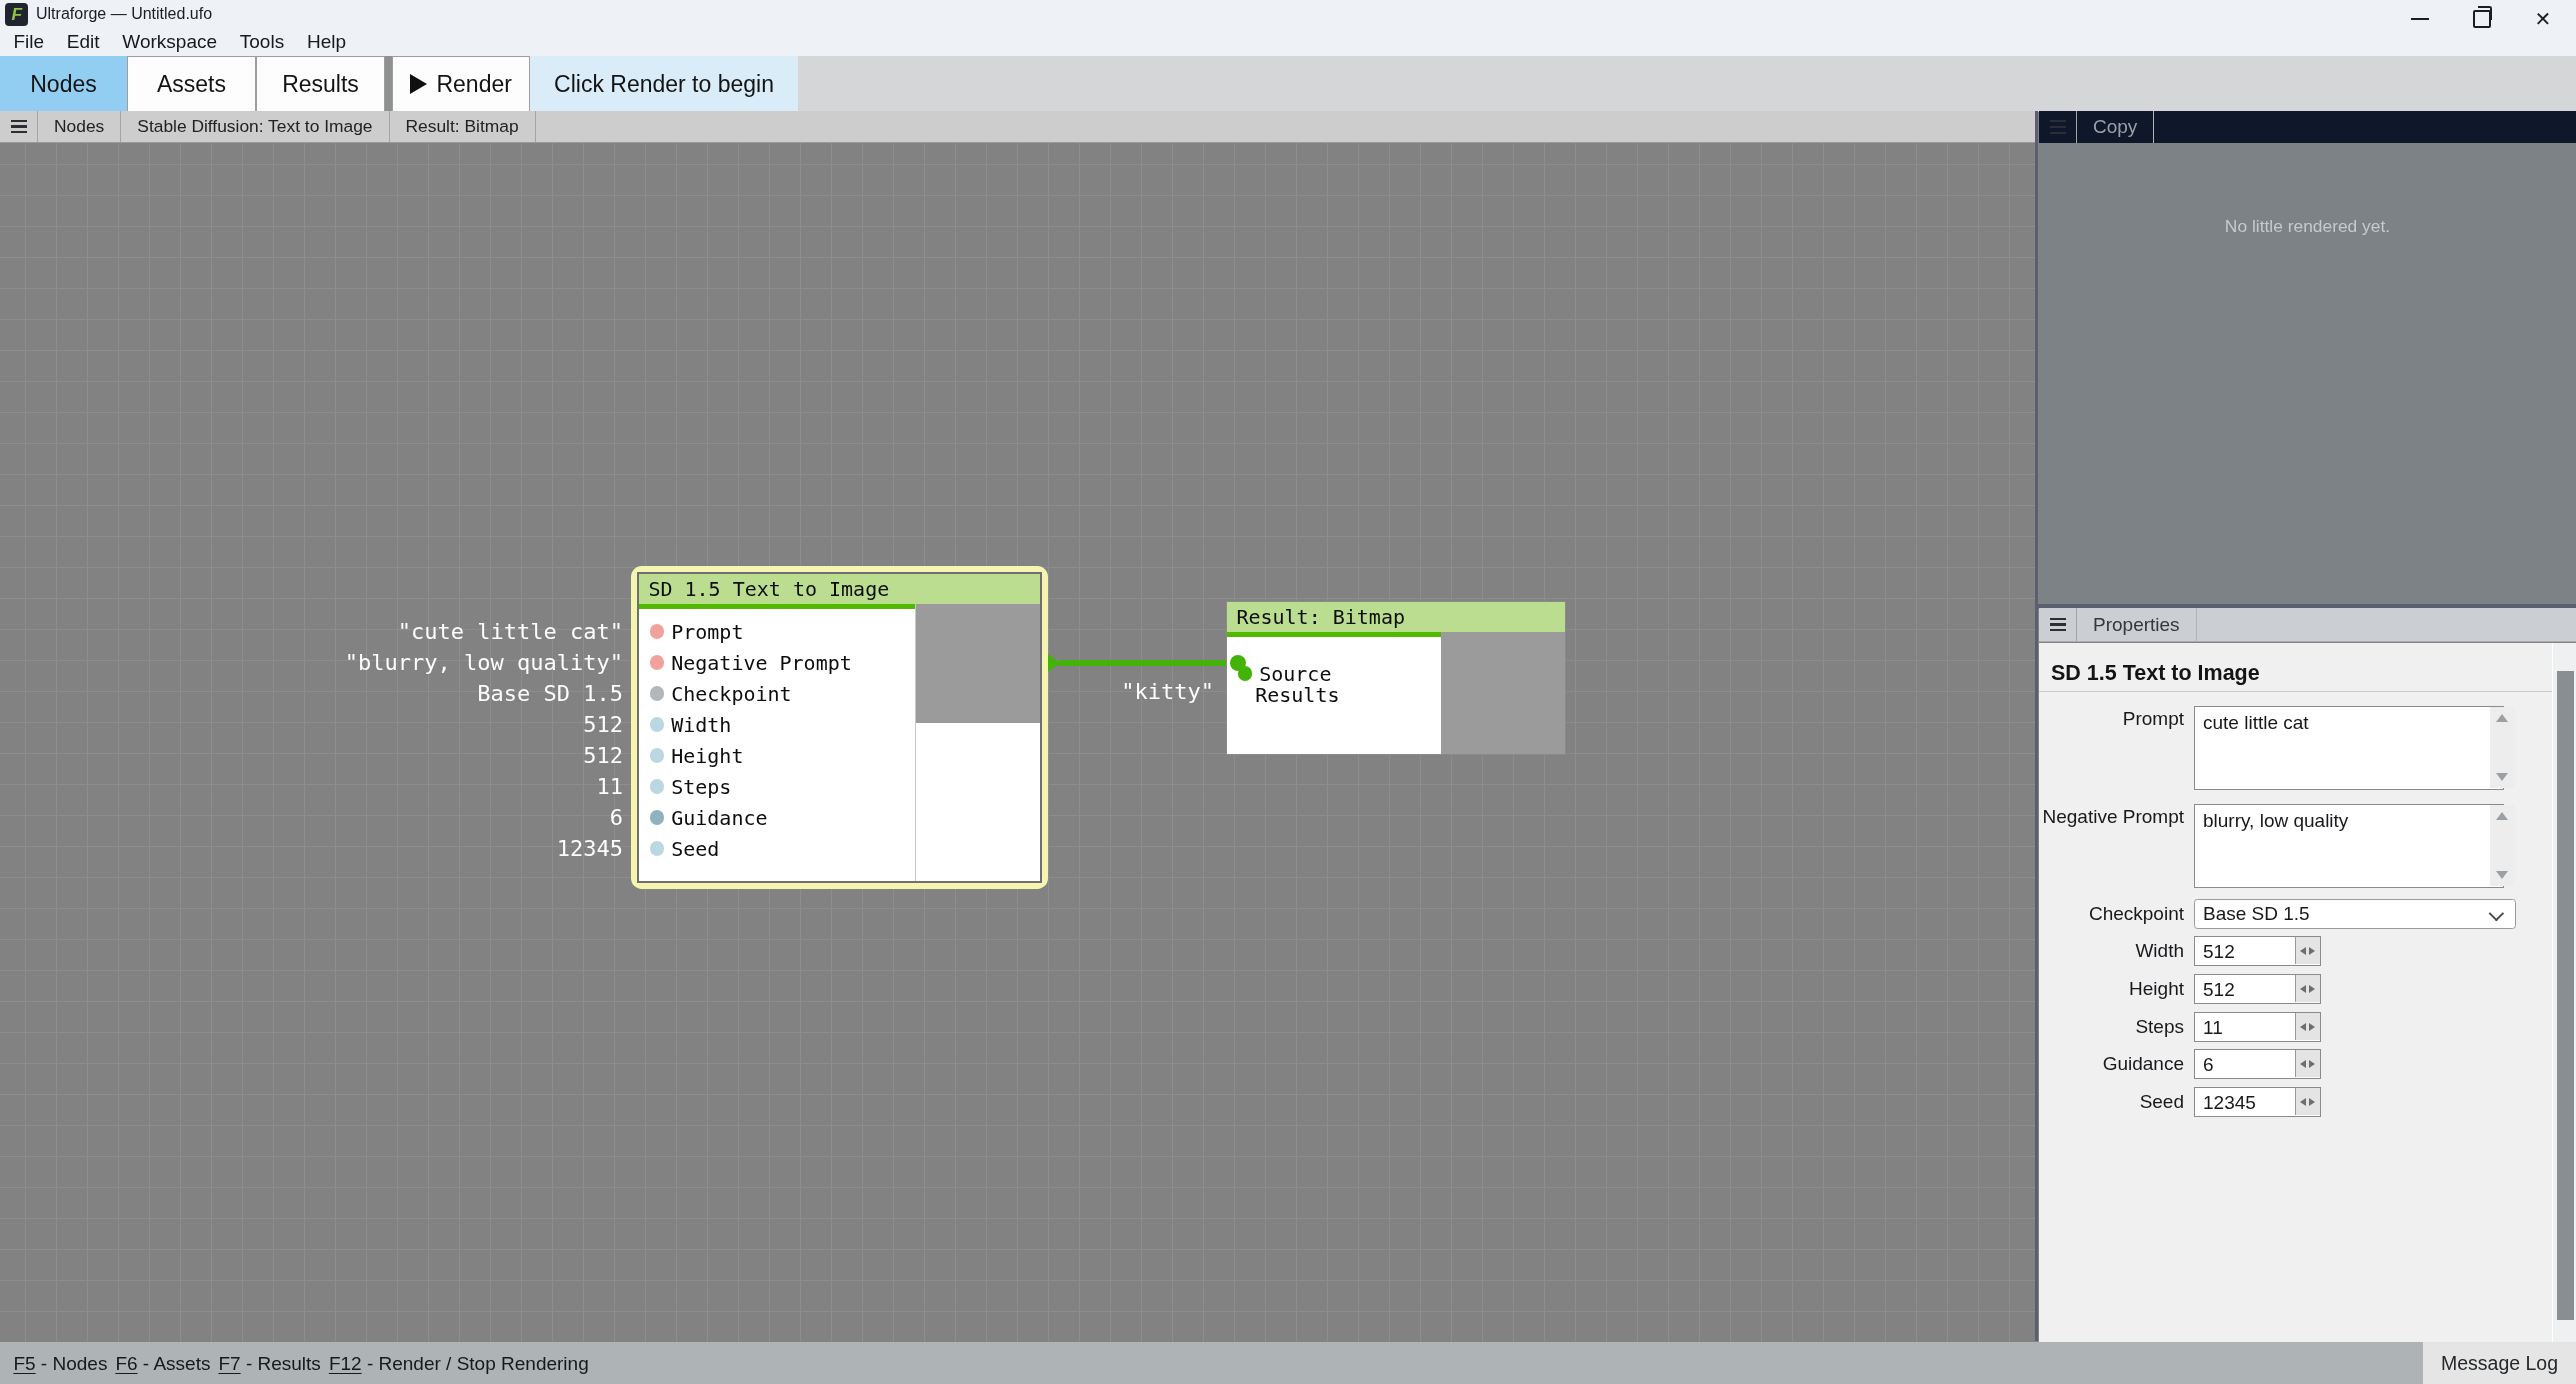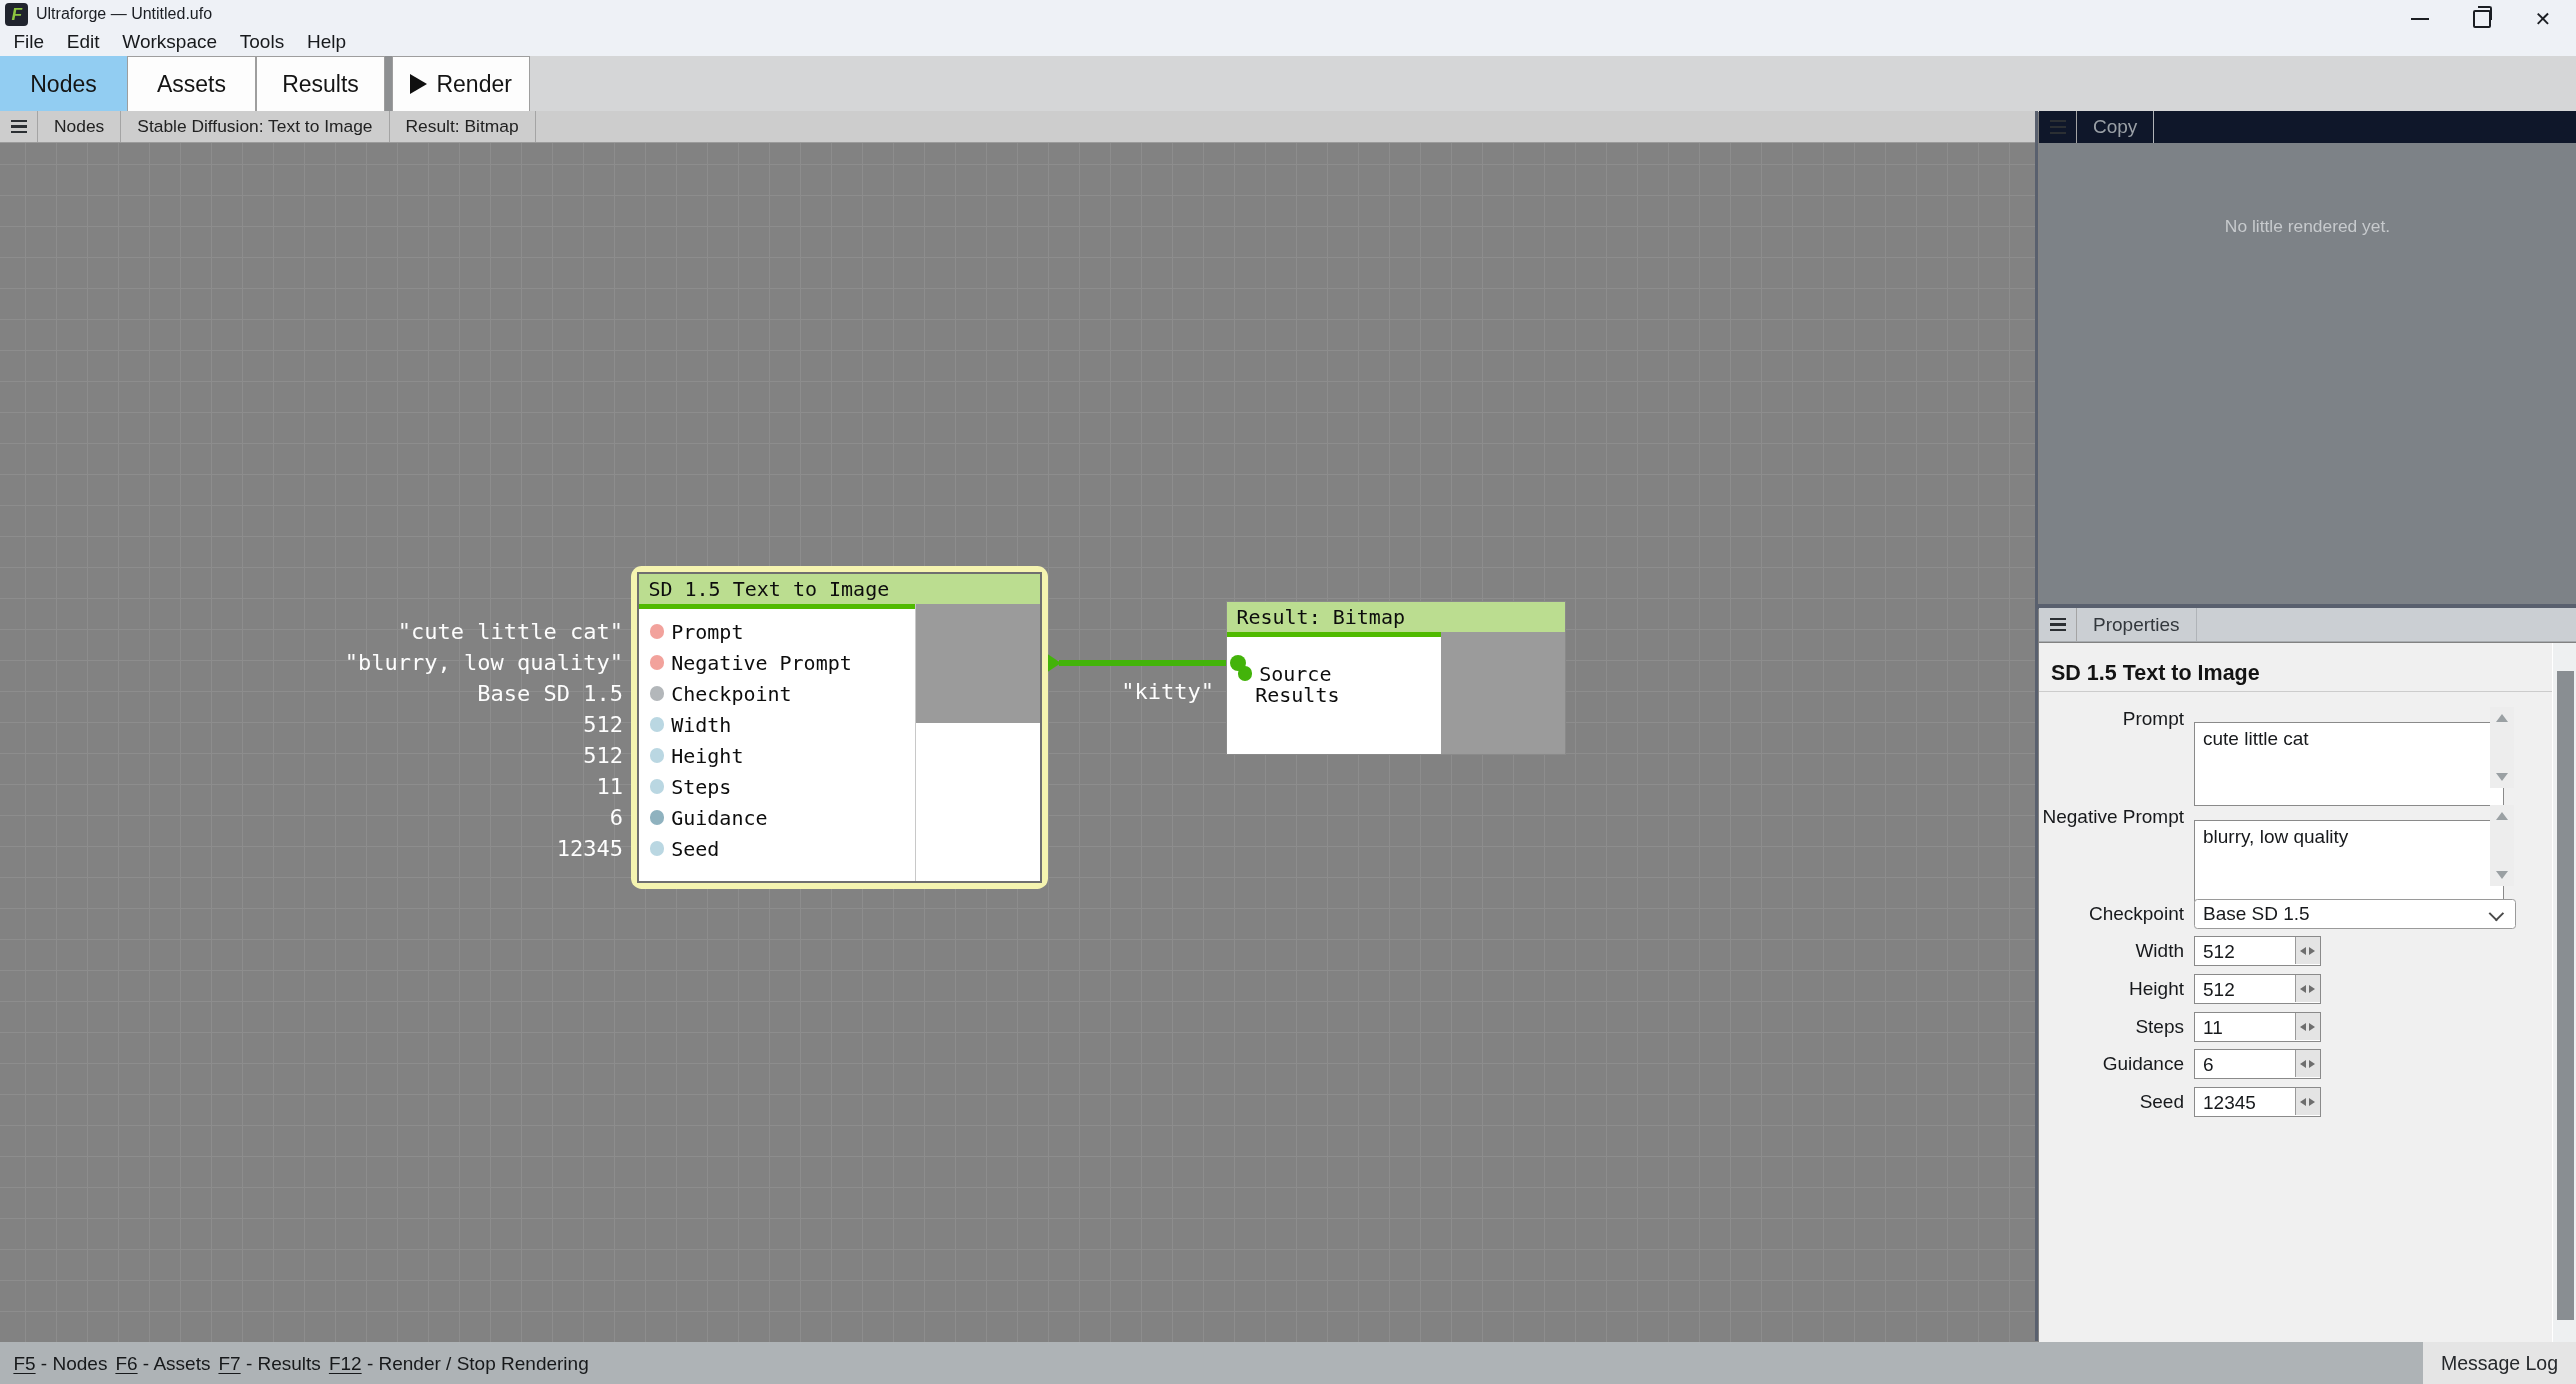--- a/index.html
+++ b/index.html
@@ -83,21 +83,21 @@
   #preview-msg{left:2039px;top:216px;width:537px;text-align:center;font-size:17.4px;color:#c7cacd;}
   #hdivider{left:2035px;top:604px;width:541px;height:4.7px;background:#59606e;}
   #props-toolbar{left:2039px;top:608px;width:537px;height:34px;background:#cbcfd3;display:flex;align-items:center;border-bottom:1.3px solid #a8acb0;box-sizing:border-box;}
   #props-toolbar .label{font-size:19px;color:#33383d;}
   #props-content{left:2039px;top:643px;width:537px;height:699px;background:#f0f0f0;}
   #props-heading{left:2051px;top:661px;font-size:21.5px;font-weight:bold;color:#141414;}
   #heading-sep{left:2039px;top:691px;width:513px;height:1.3px;background:#cccccc;}
 
   .prop-label{position:absolute;left:1983px;width:201px;text-align:right;font-size:19px;color:#17191c;height:29.5px;line-height:29.5px;}
   .txtarea{position:absolute;left:2194px;width:310px;height:84px;box-sizing:border-box;border:1.3px solid #8a8a8a;background:#fff;
-           font-family:"Liberation Sans",sans-serif;font-size:19px;color:#17191c;padding:5.4px 32px 5.4px 8px;resize:none;outline:none;overflow:hidden;margin-top:16px;}
+           font-family:"Liberation Sans",sans-serif;font-size:19px;color:#17191c;padding:5.4px 32px 5.4px 8px;resize:none;outline:none;overflow:hidden;}
   .ta-scroll{position:absolute;width:24px;background:#ededed;display:flex;flex-direction:column;justify-content:space-between;align-items:center;padding:6.7px 0;box-sizing:border-box;}
   .tri-up{width:0;height:0;border-bottom:8.7px solid #9aa0a3;border-left:6px solid transparent;border-right:6px solid transparent;}
   .tri-dn{width:0;height:0;border-top:8.7px solid #9aa0a3;border-left:6px solid transparent;border-right:6px solid transparent;}
   #combo{position:absolute;left:2194px;top:899px;width:322px;height:29.5px;box-sizing:border-box;border:1.3px solid #9a9a9a;border-radius:3.4px;background:#fff;
          display:flex;align-items:center;padding-left:8px;font-size:19px;color:#17191c;}
   #combo-chev{position:absolute;right:13.4px;top:8px;width:8.7px;height:8.7px;border-right:2px solid #4a4a4a;border-bottom:2px solid #4a4a4a;transform:rotate(45deg);}
   .numwrap{position:absolute;left:2194px;width:127px;height:29.5px;box-sizing:border-box;border:1.3px solid #8a8a8a;background:#fff;}
   .numwrap input{position:absolute;left:0;top:0;width:99px;height:27px;border:0;outline:none;font-family:"Liberation Sans",sans-serif;font-size:19px;color:#17191c;padding-left:8px;background:transparent;}
   .spin{position:absolute;right:0;top:0;width:25.5px;height:27px;background:#e4e4e4;border-left:1.3px solid #9a9a9a;display:flex;align-items:center;justify-content:center;gap:3.4px;box-sizing:border-box;}
   .sp-l{width:0;height:0;border-right:6px solid #6e6e6e;border-top:4.7px solid transparent;border-bottom:4.7px solid transparent;}
@@ -142,20 +142,21 @@
 
 <div class="abs" id="tabrow">
   <div class="mtab" id="tab-nodes">Nodes</div>
   <div class="mtab" id="tab-assets">Assets</div>
   <div class="mtab" id="tab-results">Results</div>
   <div class="abs" id="tab-sep"></div>
   <div class="mtab" id="render-btn">
     <span class="play-tri"></span>
     <span>Render</span>
   </div>
+  <div class="mtab" id="render-banner">Click Render to begin</div>
 </div>
 
 <div class="abs" id="subbar">
   <div class="hamb">
     <i></i>
       <i></i>
       <i></i>
   </div>
   <div class="subtab">Nodes</div>
   <div class="subtab">Stable Diffusion: Text to Image</div>

